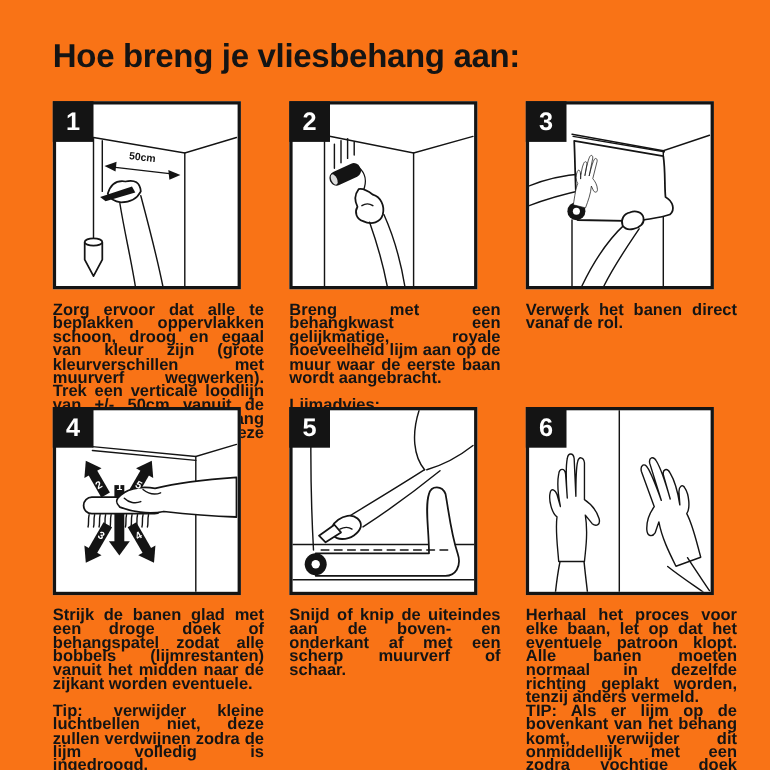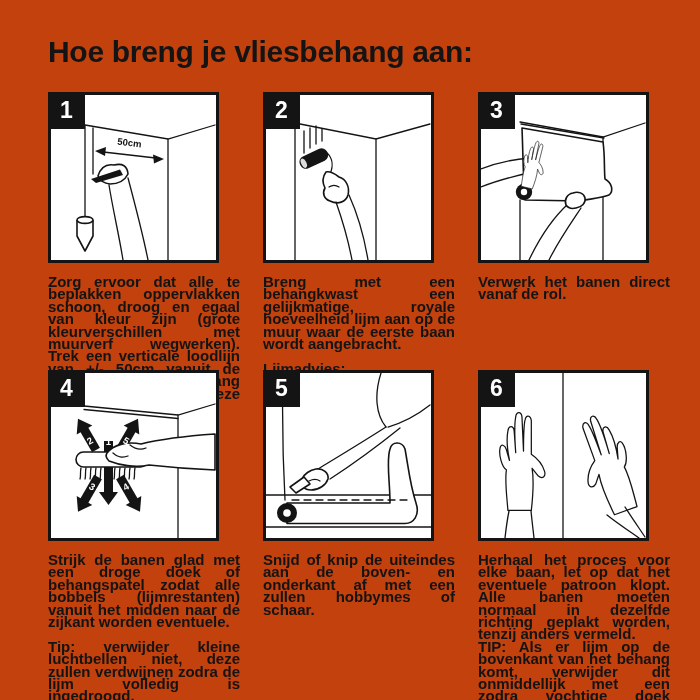--- a/index.html
+++ b/index.html
@@ -1,18 +1,18 @@
 <!DOCTYPE html>
 <html><head>
 <meta charset="utf-8">
 <style>
   * { margin:0; padding:0; box-sizing:border-box; }
   html,body { background:#ffffff; }
   .page {
-    position:relative; width:700px; height:700px; background:#c2410c;
+    position:relative; width:700px; height:700px; background:#f97316;
     font-family:"Liberation Sans", sans-serif; color:#141414; overflow:hidden;
   }
   .title {
     margin:34px 0 0 48px; font-size:30px; font-weight:700;
     letter-spacing:-0.3px; color:#141414; line-height:36px;
   }
   .grid {
     margin:22px 0 0 48px;
     display:grid;
     grid-template-columns:repeat(3,192px);
@@ -229,21 +229,21 @@
             <path class="thin" d="M115,0 C108,22 110,42 120,54"></path>
             <path class="thin" d="M164,32 C150,43 136,50 122,54"></path>
             <path class="thin" d="M120,54 C95,70 70,85 52,96"></path>
             <path class="thin" d="M134,55 C108,76 84,93 64,106"></path>
             <path class="wh" d="M50,96 C44,97 38,101 36,106 C34,112 38,117 45,117 C53,117 60,112 62,106 C63,100 57,95 50,96 Z"></path>
             <path class="thin" d="M43,108 C47,106 51,106 54,108"></path>
             <polygon class="wh" points="24,114 38,104 44,111 30,120"></polygon>
           </g>
         </svg>
       </div>
-      <div class="caption">Snijd of knip de uiteindes aan de boven- en onderkant af met een zullen hobbymes of schaar.</div>
+      <div class="caption">Snijd of knip de uiteindes aan de boven- en onderkant af met een scherp muurverf of schaar.</div>
     </div>
 
     <div class="step">
       <div class="panel">
         <div class="badge">6</div>
         <svg class="art" viewBox="0 0 165 165">
           <path class="thin" d="M82,0 L82,165" stroke-width="1.8"></path>
           <g>
             <path class="wh" transform="translate(16,36) scale(0.78)" d="M14,130 C12,106 10,92 12,78 C6,74 2,58 4,50 C5,44 10,46 12,52 L16,66 C14,56 12,38 14,28 C15,21 21,21 22,28 L24,56 C23,42 22,20 24,10 C25,3 31,3 32,10 L34,54 C34,40 34,22 36,14 C37,7 43,8 44,15 L44,58 C50,62 58,70 61,80 C63,87 58,90 53,86 L45,76 C48,94 46,112 44,130 Z"></path>
             <path class="thin" d="M28,138 C26,148 25,156 24,165"></path>

